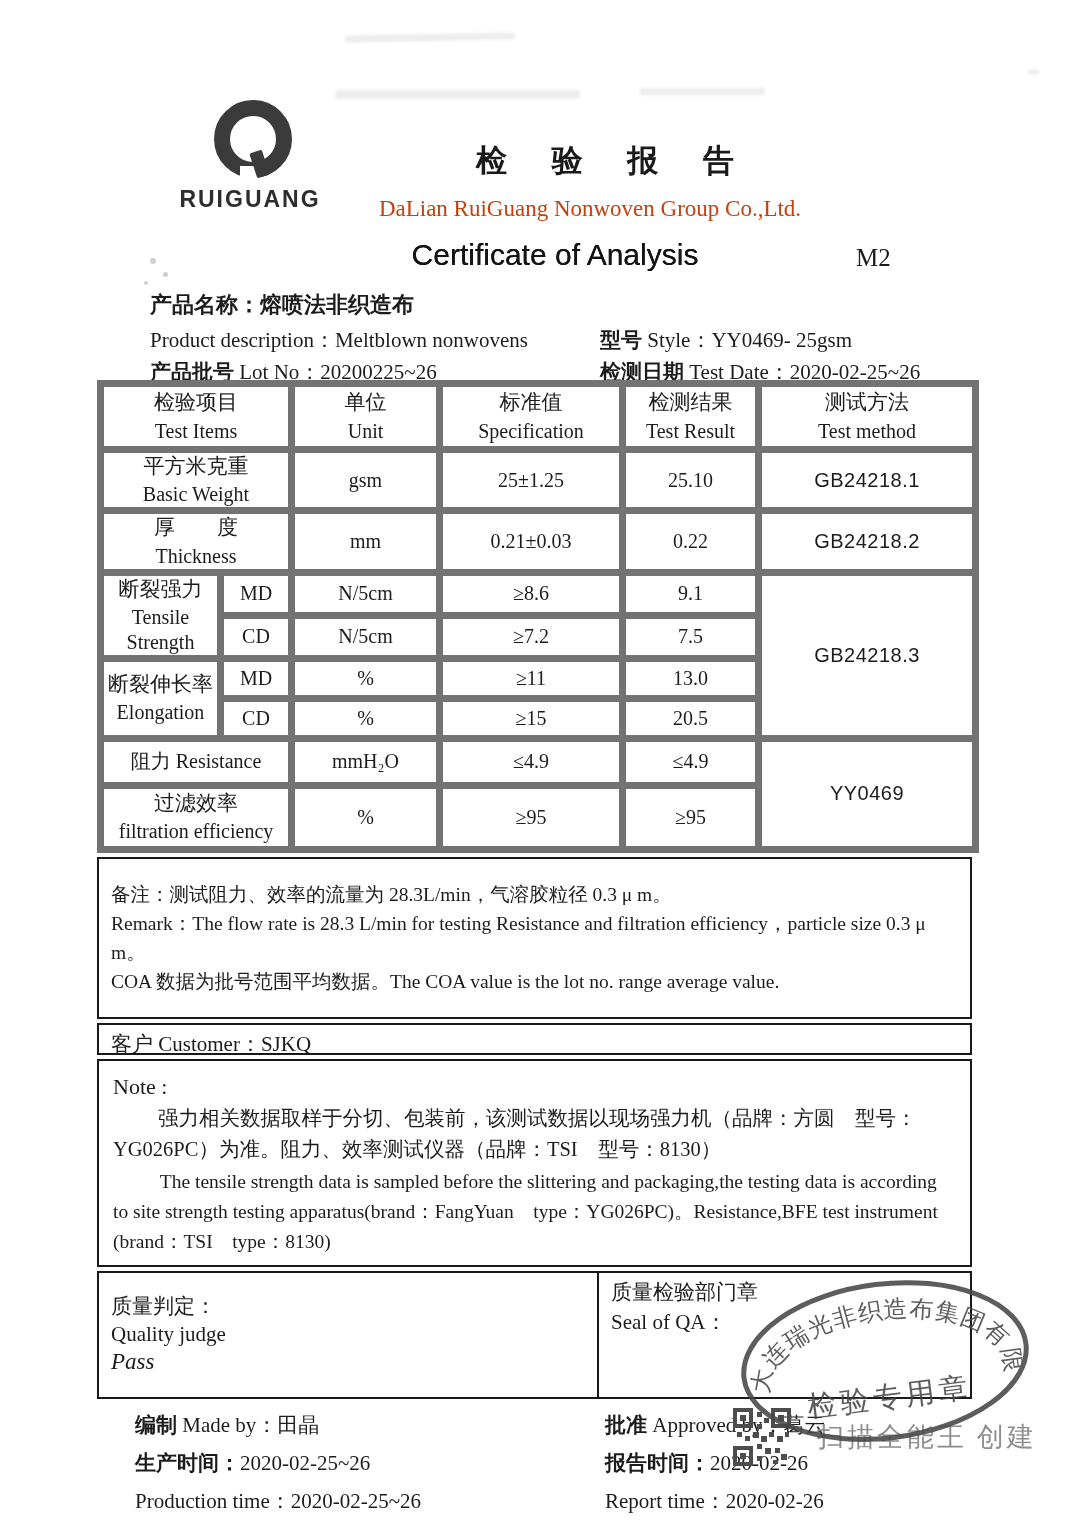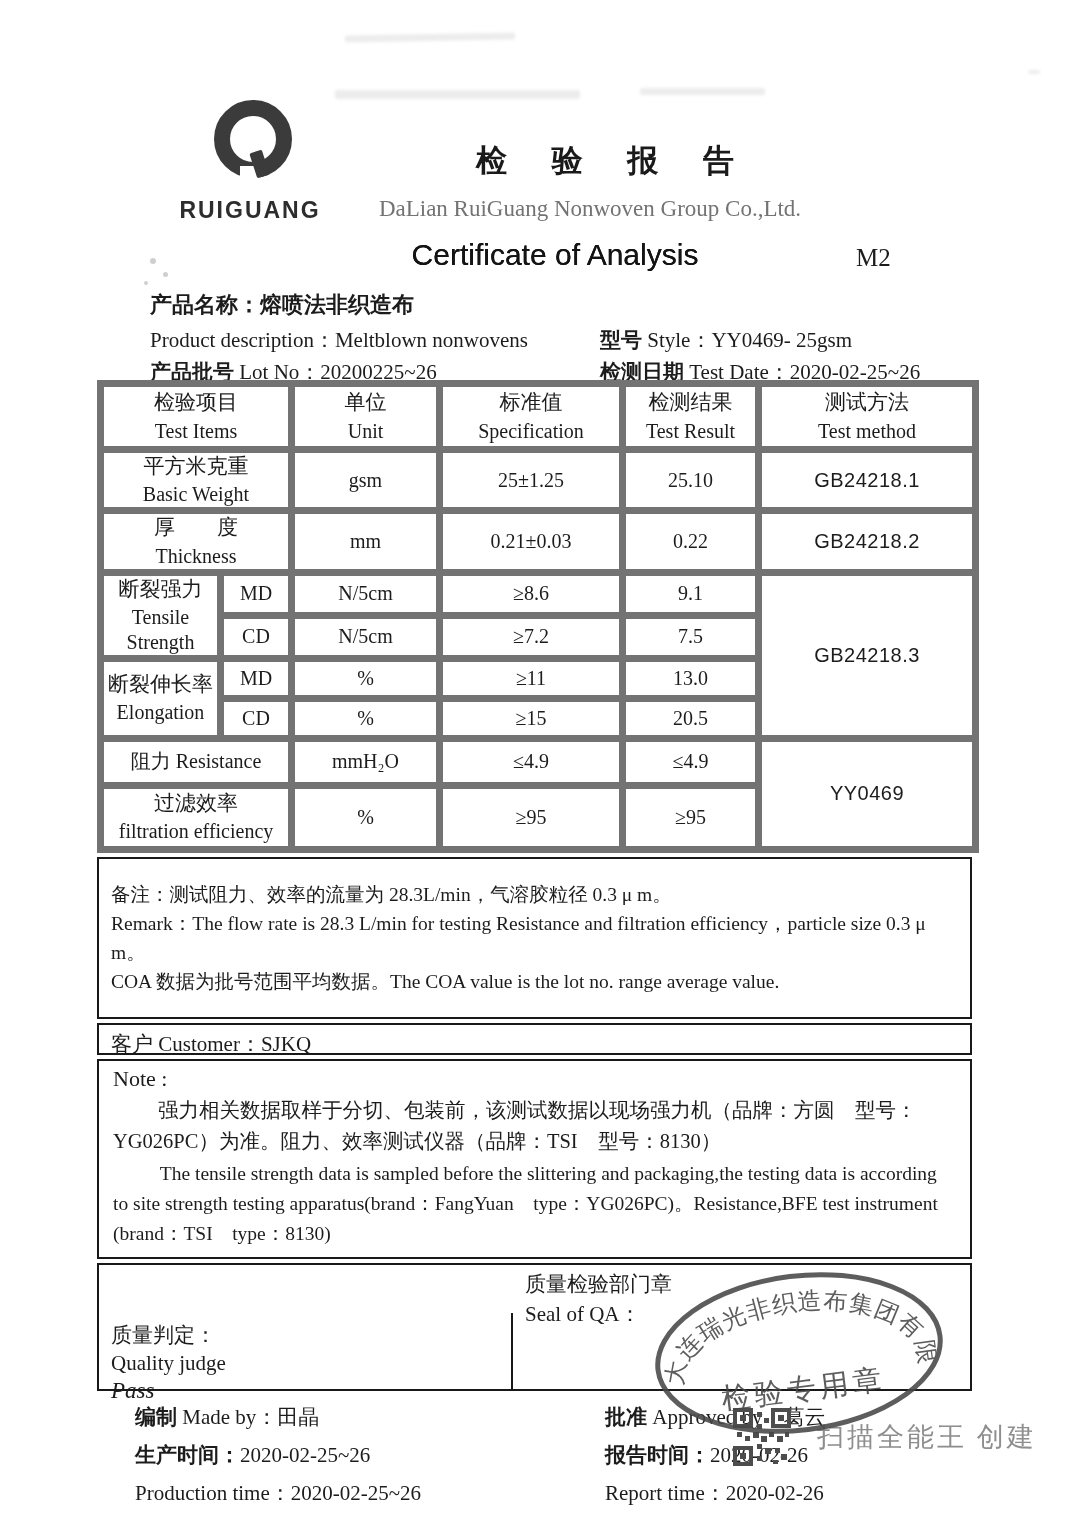--- a/index.html
+++ b/index.html
@@ -8,26 +8,26 @@
   .cnb{font-family:"Liberation Sans","DejaVu Sans",sans-serif;font-weight:700;}
   
   .art{position:absolute;background:#8f8f8f;opacity:.16;filter:blur(1.5px);border-radius:2px;}
   .dot{position:absolute;background:#777;border-radius:50%;opacity:.35;filter:blur(.5px);}
   
   .logo{position:absolute;left:170px;top:98px;width:160px;text-align:center;}
   .logo-mark{position:relative;width:78px;height:84px;margin:0 auto;}
   .ring{position:absolute;left:3px;top:2px;width:46px;height:46px;border:16px solid #3b3b3b;border-radius:50%;}
   .ring-gap{position:absolute;left:50%;bottom:-1px;transform:translateX(-50%);width:20px;height:17px;background:#fff;}
   .ring-hook{position:absolute;left:42px;bottom:5px;width:13px;height:26px;background:#3b3b3b;transform:rotate(-18deg);border-radius:2px;}
-  .logo-text{margin-top:15px;font-family:"Liberation Sans","DejaVu Sans",sans-serif;font-weight:700;
+  .logo-text{margin-top:4px;font-family:"Liberation Sans","DejaVu Sans",sans-serif;font-weight:700;
              font-size:23px;letter-spacing:2px;color:#2d2d2d;}
   .title-cn{position:absolute;left:420px;top:140px;width:370px;text-align:center;
             font-family:"Liberation Sans","DejaVu Sans",sans-serif;font-weight:700;font-size:31px;
             letter-spacing:18px;text-indent:18px;color:#1a1a1a;}
-  .company{position:absolute;left:320px;top:196px;width:540px;text-align:center;font-size:23px;color:#737373;}
+  .company{position:absolute;left:320px;top:196px;width:540px;text-align:center;font-size:23px;color:#c2410c;}
   .title-en{position:absolute;left:310px;top:238px;width:490px;text-align:center;font-size:30px;
             font-family:"Liberation Sans","DejaVu Sans",sans-serif;color:#141414;text-shadow:0 0 .6px #000;}
   .page-code{position:absolute;left:856px;top:244px;font-size:25px;}
   
   .p-line{position:absolute;font-size:21px;white-space:nowrap;}
   .p-name{left:150px;top:290px;font-size:22px;}
   .p-desc{left:150px;top:326px;}
   .p-style{left:600px;top:326px;}
   .p-lot{left:150px;top:358px;}
   .p-date{left:600px;top:358px;}
@@ -37,26 +37,26 @@
   table.coa td,table.coa th{border:7px solid #737373;text-align:center;vertical-align:middle;
         padding:0 2px;font-weight:400;font-size:20px;line-height:1.25;}
   tr.h-head{height:66px;} tr.h-r1{height:55px;} tr.h-r2{height:54px;}
   tr.h-sub{height:40px;} tr.h-res{height:47px;} tr.h-fil{height:64px;}
   .cell-cn{display:block;font-size:21px;}
   .cell-en{display:block;font-size:20px;margin-top:3px;}
   td.m{font-family:"Liberation Sans","DejaVu Sans",sans-serif;font-size:21px;letter-spacing:.5px;}
   .box{border:2.5px solid #191919;margin-top:4px;box-sizing:border-box;}
   .remark{padding:21px 12px;font-size:19.5px;line-height:29px;}
   .customer{padding:5px 12px;font-size:21px;height:32px;}
-  .note{padding:5px 14px 8px;}
+  .note{padding:13px 14px 8px;}
   .note-title{font-size:22px;}
   .note-cn{margin:3px 0 0;font-size:20.5px;line-height:31px;text-indent:2.2em;}
   .note-en{margin:2px 0 0;font-size:19.5px;line-height:30px;text-indent:2.4em;}
   .quality{display:flex;height:128px;position:relative;margin-top:4px;}
-  .q-left{width:414px;border-right:2.5px solid #191919;padding:8px 12px;box-sizing:border-box;margin-top:48px;}
+  .q-left{width:500px;border-right:2.5px solid #191919;padding:19px 12px;box-sizing:border-box;}
   .q-l1{font-size:21px;} .q-l2{font-size:21px;margin-top:2px;}
   .q-result{text-align:center;font-size:27px;margin-top:4px;}
   .q-pass{text-align:left;font-size:23px;margin-top:2px;font-style:italic;}
   .q-right{flex:1;padding:5px 12px;position:relative;}
   .q-r1{font-size:21px;} .q-r2{font-size:21px;margin-top:2px;}
   .seal{position:absolute;left:128px;top:0px;width:316px;height:176px;transform:rotate(-7deg);z-index:3;opacity:.88;}
   
   .footer{display:flex;margin-top:12px;font-size:21px;}
   .f-left{margin-left:38px;width:432px;}
   .f-right{margin-left:38px;}

